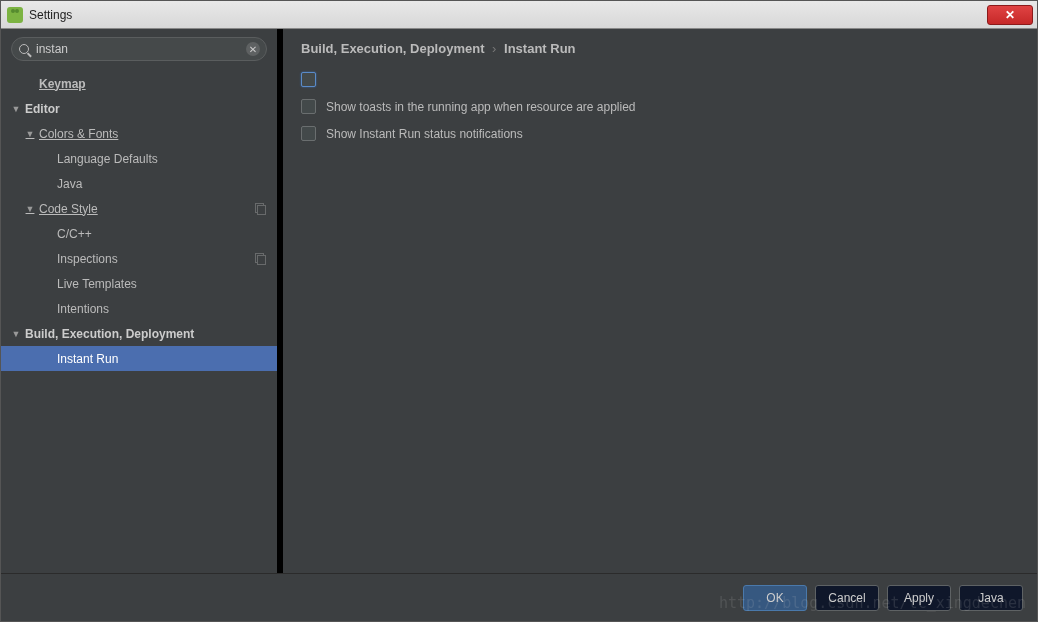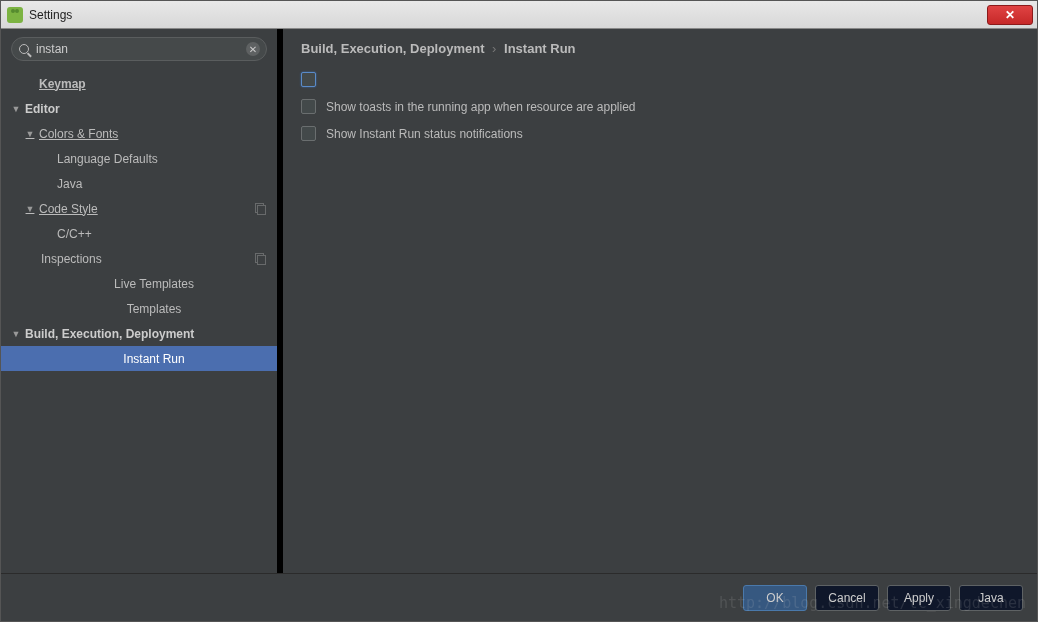--- a/index.html
+++ b/index.html
@@ -135,21 +135,21 @@
 .tree-item .arrow {
   width: 10px;
   font-size: 9px;
   color: #999;
   margin-right: 4px;
   text-align: center;
 }
 .tree-item.bold { font-weight: bold; color: #cccccc; }
 .pad0 { padding-left: 10px; }
 .pad1 { padding-left: 24px; text-decoration: underline; }
-.pad2 { padding-left: 40px; justify-content: center; }
+.pad2 { padding-left: 56px; }
 .pad3 { padding-left: 56px; }
 .copy-icon {
   margin-left: auto;
   width: 12px; height: 12px;
   opacity: 0.4;
   position: relative;
 }
 .copy-icon::before, .copy-icon::after {
   content: "";
   position: absolute;
@@ -270,21 +270,21 @@
             <span>C/C++</span>
           </div>
         <div class="tree-item pad2">
             <span>Inspections</span>
             <span class="copy-icon"></span>
           </div>
         <div class="tree-item pad2">
             <span>Live Templates</span>
           </div>
         <div class="tree-item pad2">
-            <span>Templates</span>
+            <span>Intentions</span>
           </div>
         <div class="tree-item bold pad0">
             <span class="arrow">▼</span>
             <span>Build, Execution, Deployment</span>
           </div>
         <div class="tree-item pad2 selected">
             <span>Instant Run</span>
           </div>
       </div>
     </div>

